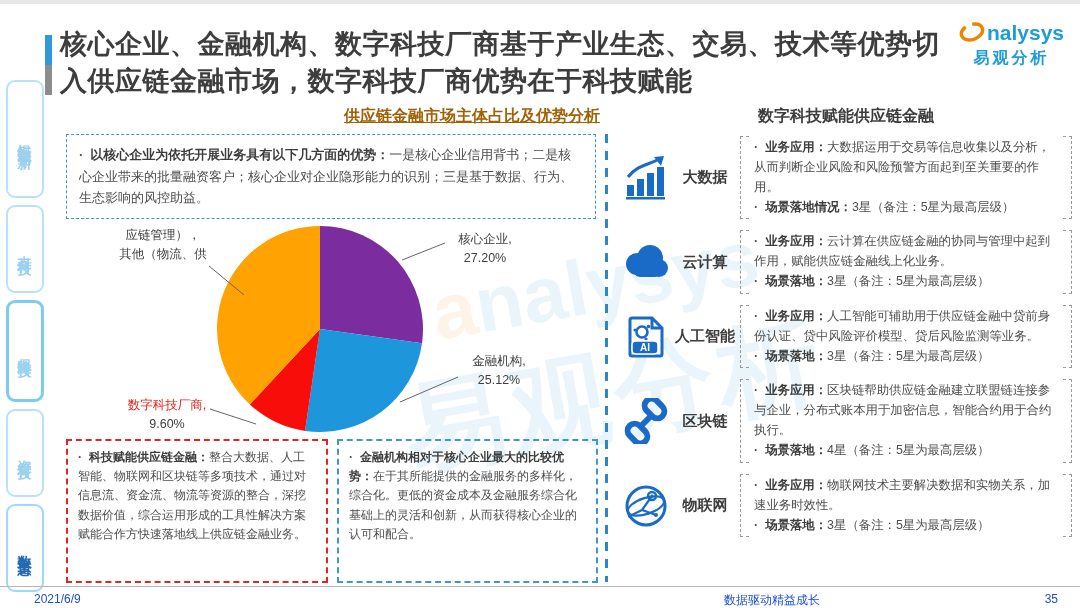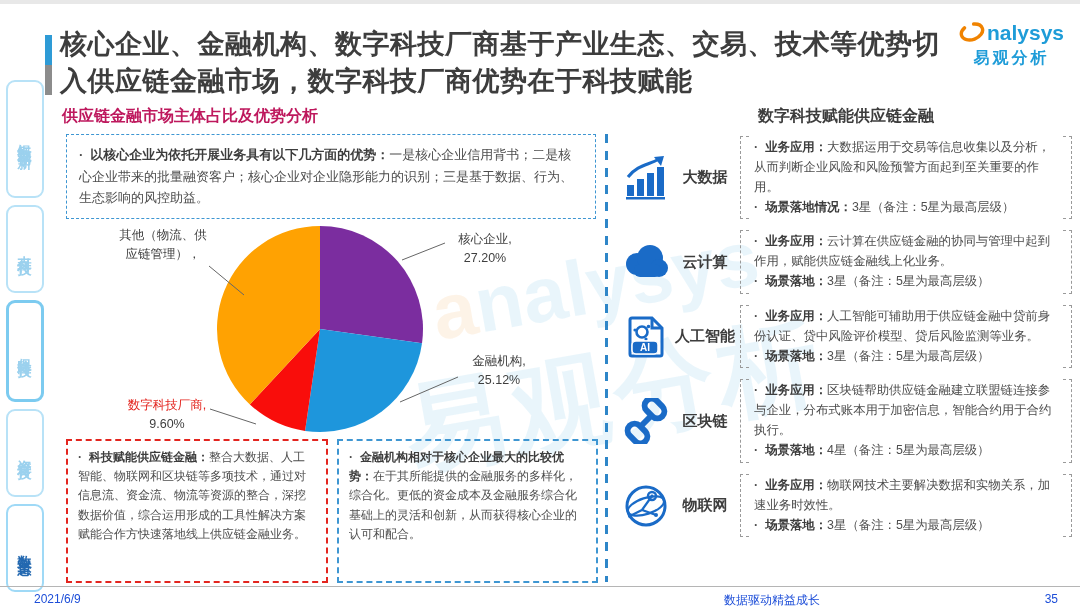--- a/index.html
+++ b/index.html
@@ -28,21 +28,21 @@
   .side-tab:nth-child(5){height:88px;}
   .side-tab.active{color:#2368b0;border-color:#9fd9f6;}
   
   .watermark{position:absolute;left:395px;top:235px;transform:rotate(-10deg);opacity:.09;
              pointer-events:none;text-align:center;z-index:1;}
   .wm-en{font-size:78px;font-weight:bold;color:#1e9cd8;}
   .wm-en .a{color:#f08300;}
   .wm-cn{font-size:100px;font-weight:bold;color:#1e9cd8;letter-spacing:6px;}
   
   .left-panel{position:absolute;left:62px;top:102px;width:538px;height:478px;z-index:2;}
-  .lp-title{position:absolute;top:0;width:100%;text-align:left;font-size:16px;font-weight:bold;color:#be185d;}
+  .lp-title{position:absolute;top:0;width:100%;text-align:right;font-size:16px;font-weight:bold;color:#a16207;text-decoration:underline;}
   .lp-topnote{position:absolute;top:28px;left:4px;right:4px;box-sizing:border-box;
               border:1.5px dashed #3e96d2;padding:9px 14px 9px 12px;
               font-size:13px;line-height:1.66;color:#4d4d4d;}
   .bullet-dot{font-weight:bold;margin-right:7px;}
   .lead{font-weight:bold;color:#3d3d3d;}
   .lp-pie{position:absolute;top:116px;left:0;width:538px;height:217px;}
   .lp-pie svg{position:absolute;left:0;top:0;}
   .pie-label{position:absolute;font-size:12.5px;line-height:1.55;text-align:center;color:#3f3f3f;}
   .pie-label .pct{color:#3f3f3f;}
   .pie-label.red .nm{color:#e3231d;font-weight:normal;}
@@ -127,22 +127,22 @@
             <path d="M258,107 L360.02,121.19 A103,103 0 0 1 243.04,208.91 Z" fill="#1e96dc"></path>
             <path d="M258,107 L243.04,208.91 A103,103 0 0 1 187.87,182.44 Z" fill="#f90d0b"></path>
             <path d="M258,107 L187.87,182.44 A103,103 0 0 1 258.00,4.00 Z" fill="#ffa202"></path>
           </g>
         <line x1="340" y1="38" x2="383" y2="21" stroke="#666" stroke-width="1"></line>
         <line x1="338" y1="180" x2="396" y2="155" stroke="#666" stroke-width="1"></line>
         <line x1="148" y1="187" x2="194" y2="202" stroke="#666" stroke-width="1"></line>
         <line x1="147" y1="44" x2="182" y2="73" stroke="#666" stroke-width="1"></line>
       </svg>
       <div class="pie-label lbl-other">
+        <div class="nm">应链管理），</div>
         <div class="nm">其他（物流、供</div>
-        <div class="nm">应链管理），</div>
       </div>
       <div class="pie-label lbl-core">
         <div class="nm">核心企业,</div>
         <div class="pct">27.20%</div>
       </div>
       <div class="pie-label lbl-fin">
         <div class="nm">金融机构,</div>
         <div class="pct">25.12%</div>
       </div>
       <div class="pie-label lbl-tech red">

